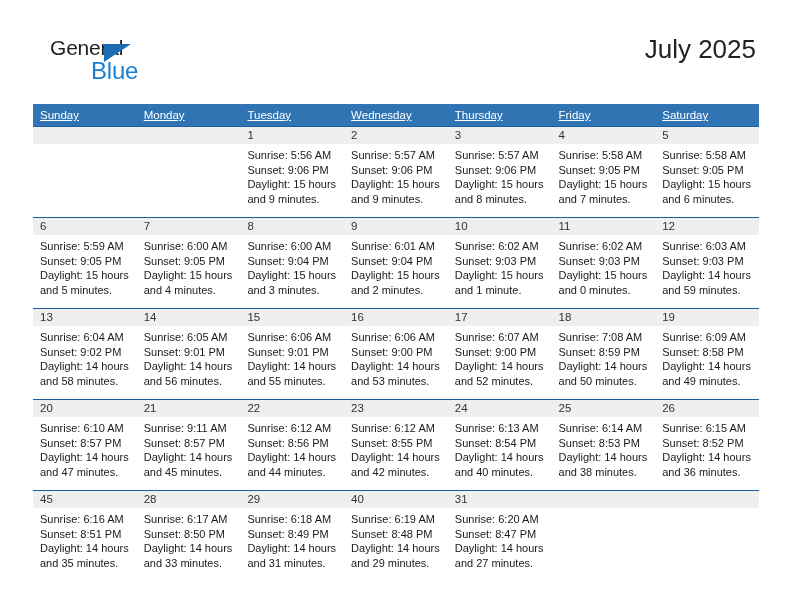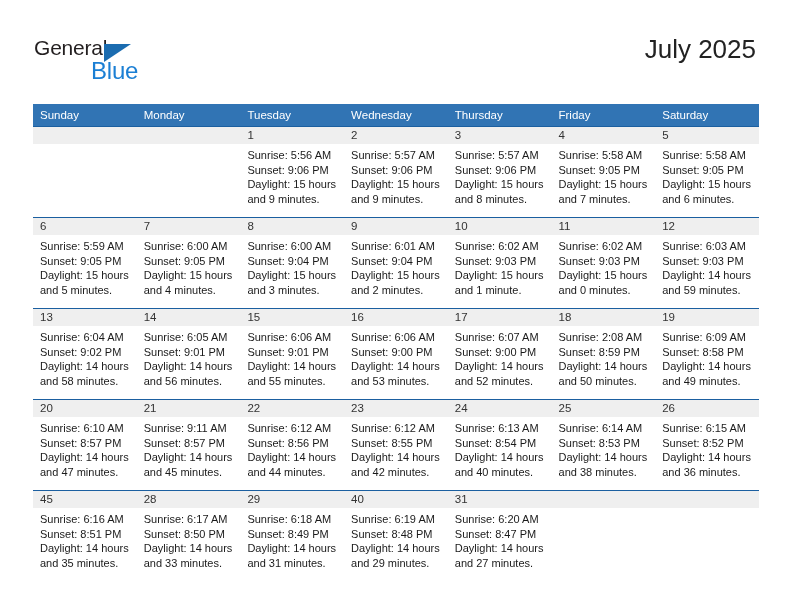--- a/index.html
+++ b/index.html
@@ -24,21 +24,21 @@
   }
   .logo {
     position: absolute;
     left: 34px;
     top: 36px;
     width: 130px;
     height: 48px;
   }
   .logo-general {
     position: absolute;
-    left: 0; top: 0;
+    left: 16px; top: 0;
     font-size: 21px;
     letter-spacing: -0.2px;
     color: #231f20;
     font-family: "Liberation Sans", sans-serif;
   }
   .logo-tri {
     position: absolute;
     left: 70px;
     top: 8px;
     width: 0; height: 0;
@@ -84,20 +84,21 @@
     table-layout: fixed;
   }
   .calendar th {
     background: #3174b4;
     color: #ffffff;
     font-size: 11.5px;
     font-weight: normal;
     text-align: left;
     padding: 5px 0 5px 7px;
     height: 21px;
+    text-decoration: underline;
   }
   .calendar td {
     vertical-align: top;
     border-top: 1px solid #1b5fa0;
     padding: 0;
     height: 90px;
     background: #ffffff;
   }
   .cell-inner {
     height: 90px;
@@ -348,21 +349,21 @@
                 <div>Sunset: 9:00 PM</div>
                 <div>Daylight: 14 hours</div>
                 <div>and 52 minutes.</div>
               </div>
             </div>
           </td>
           <td>
             <div class="cell-inner">
               <div class="daynum">18</div>
               <div class="lines">
-                <div>Sunrise: 2:08 AM</div>
+                <div>Sunrise: 7:08 AM</div>
                 <div>Sunset: 8:59 PM</div>
                 <div>Daylight: 14 hours</div>
                 <div>and 50 minutes.</div>
               </div>
             </div>
           </td>
           <td>
             <div class="cell-inner">
               <div class="daynum">19</div>
               <div class="lines">

